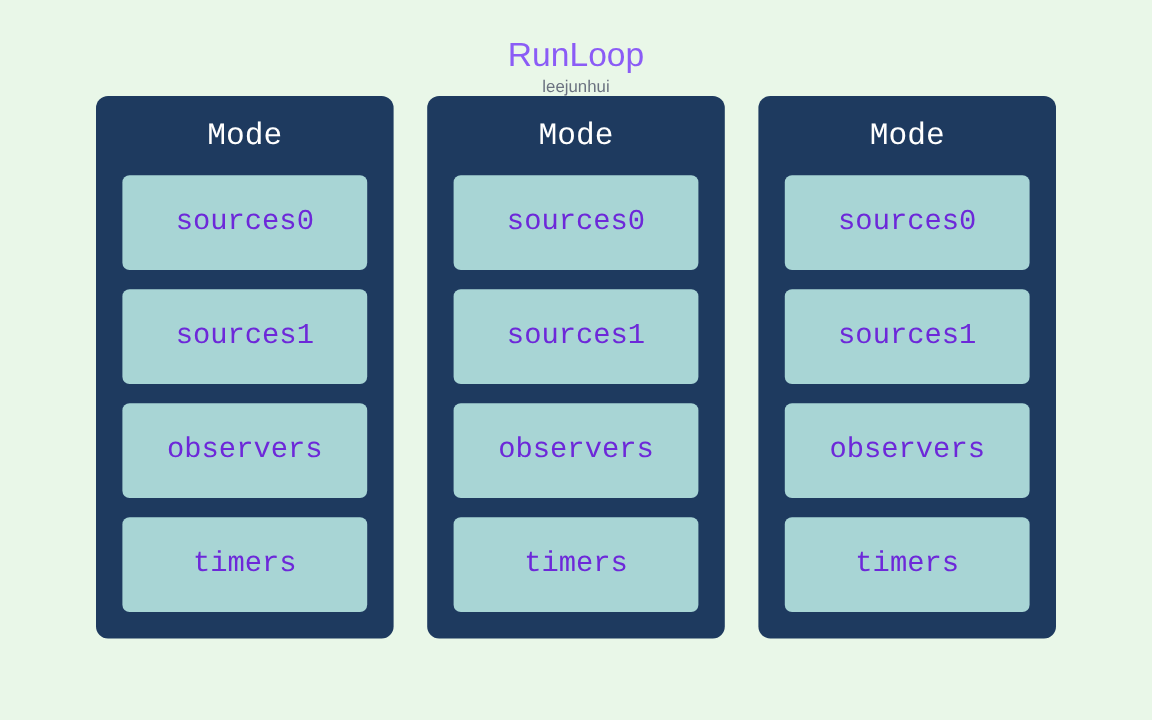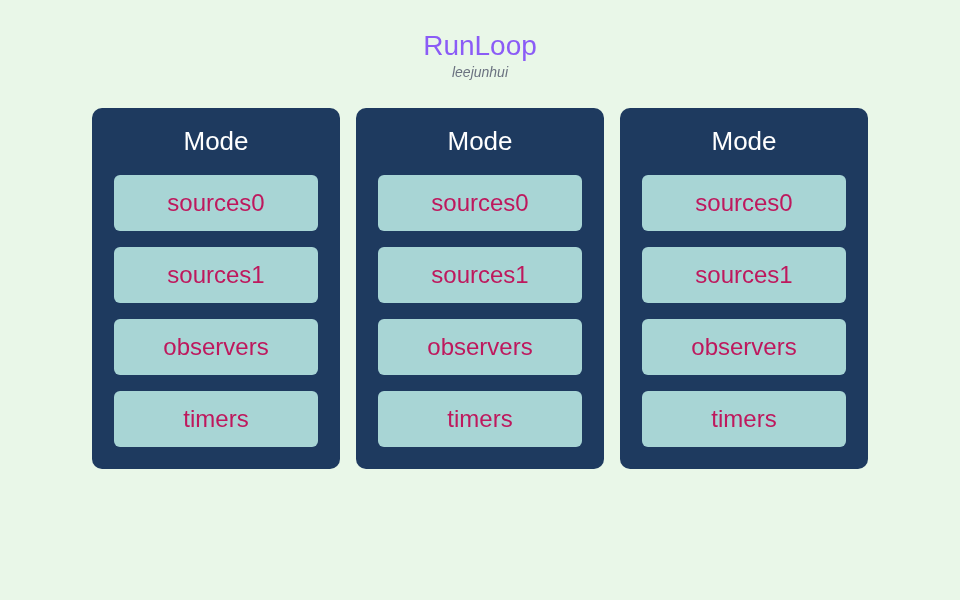--- a/index.html
+++ b/index.html
@@ -20,50 +20,49 @@
     .title {
       font-size: 28px;
       color: #8b5cf6;
       font-weight: 400;
       margin-bottom: 2px;
     }
     .subtitle {
       font-size: 14px;
       color: #6b7280;
       font-weight: 400;
-      margin-bottom: 28px;
-      font-style: italic;
     }
     .modes-container {
       display: flex;
-      gap: 16px;
+      gap: 28px;
       justify-content: flex-start;
+      font-family: Liberation Mono, monospace;
     }
     .mode-card {
       background: #1e3a5f;
       border-radius: 10px;
       padding: 18px 22px 22px 22px;
       width: 248px;
       display: flex;
       flex-direction: column;
       align-items: center;
     }
     .mode-title {
       color: #ffffff;
       font-size: 26px;
       font-weight: 400;
       margin-bottom: 18px;
     }
     .mode-item {
       background: #a8d5d5;
-      color: #be185d;
+      color: #6d28d9;
       font-size: 24px;
       font-weight: 400;
       width: 100%;
-      padding: 14px 0;
+      padding: 26px 0;
       border-radius: 6px;
       text-align: center;
       margin-bottom: 16px;
     }
     .mode-item:last-child {
       margin-bottom: 0;
     }
   </style>
 </head>
 <body>

